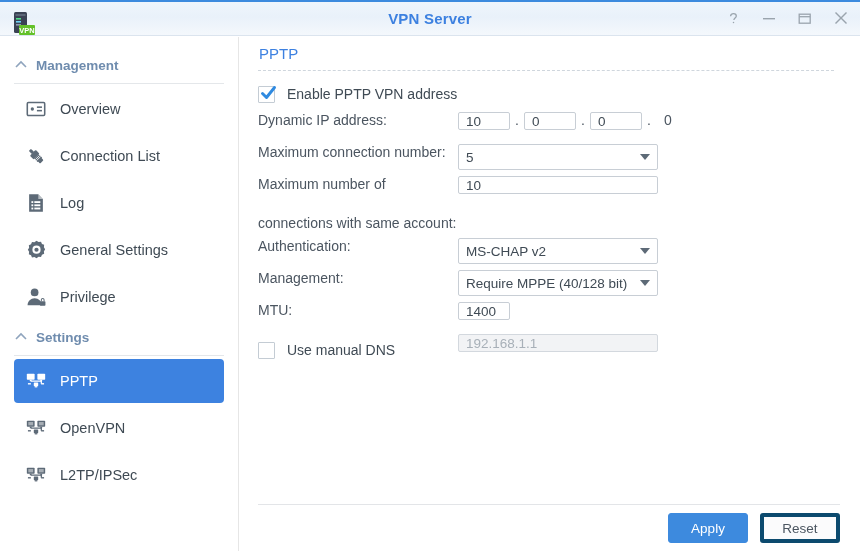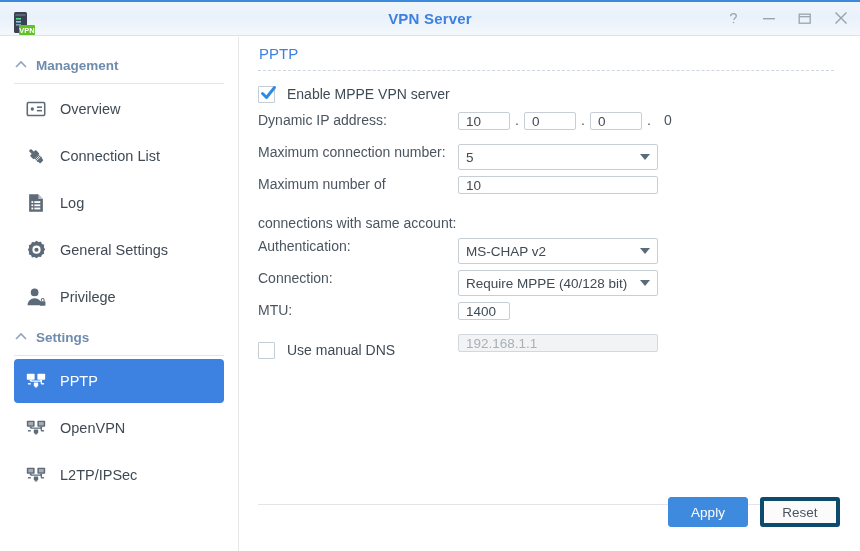--- a/index.html
+++ b/index.html
@@ -233,21 +233,21 @@
   }
 
   
   .footer-rule {
     position: absolute;
     left: 19px; right: 20px; bottom: 46px;
     border-top: 1px solid #e3e5e8;
   }
   .footer {
     position: absolute;
-    right: 20px; bottom: 24px;
+    right: 20px; bottom: 8px;
     display: flex; gap: 12px;
   }
   .btn {
     min-width: 80px; height: 30px;
     border-radius: 3px;
     font-size: 13.5px;
     display: flex; align-items: center; justify-content: center;
     padding: 0 18px;
     cursor: pointer;
   }
@@ -467,21 +467,21 @@
       <div class="form">
 
         <div class="cb-row">
           <span class="checkbox">
             <span class="tick">
               <svg viewBox="0 0 21 21" width="21" height="21" fill="none" stroke="#2f8ae0" stroke-width="2.9" stroke-linecap="round" stroke-linejoin="round">
                 <polyline points="4.5,11.5 8.5,15.5 16.5,5.5"></polyline>
               </svg>
             </span>
           </span>
-          <span class="cb-label">Enable MPPE VPN server</span>
+          <span class="cb-label">Enable PPTP VPN address</span>
         </div>
 
         <div class="row">
           <span class="label">Dynamic IP address:</span>
           <span class="field octet">10</span>
           <span class="dot">.</span>
           <span class="field octet">0</span>
           <span class="dot">.</span>
           <span class="field octet">0</span>
           <span class="dot">.</span>
@@ -504,21 +504,21 @@
 
         <div class="row">
           <span class="label">Authentication:</span>
           <span class="select">
             <span>MS-CHAP v2</span>
             <span class="arrow"></span>
           </span>
         </div>
 
         <div class="row">
-          <span class="label">Connection:</span>
+          <span class="label">Management:</span>
           <span class="select">
             <span>Require MPPE (40/128 bit)</span>
             <span class="arrow"></span>
           </span>
         </div>
 
         <div class="row">
           <span class="label">MTU:</span>
           <span class="field mtu">1400</span>
         </div>

